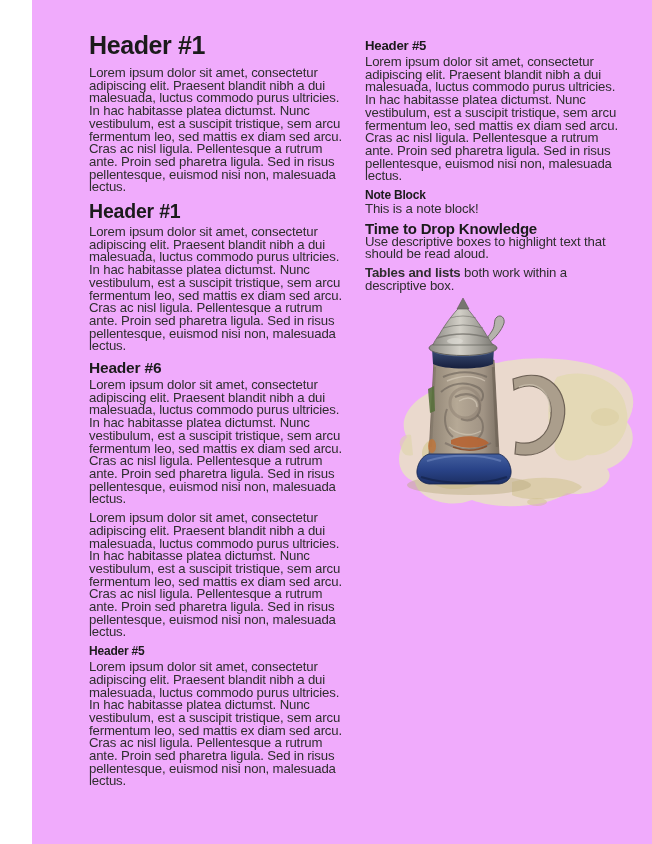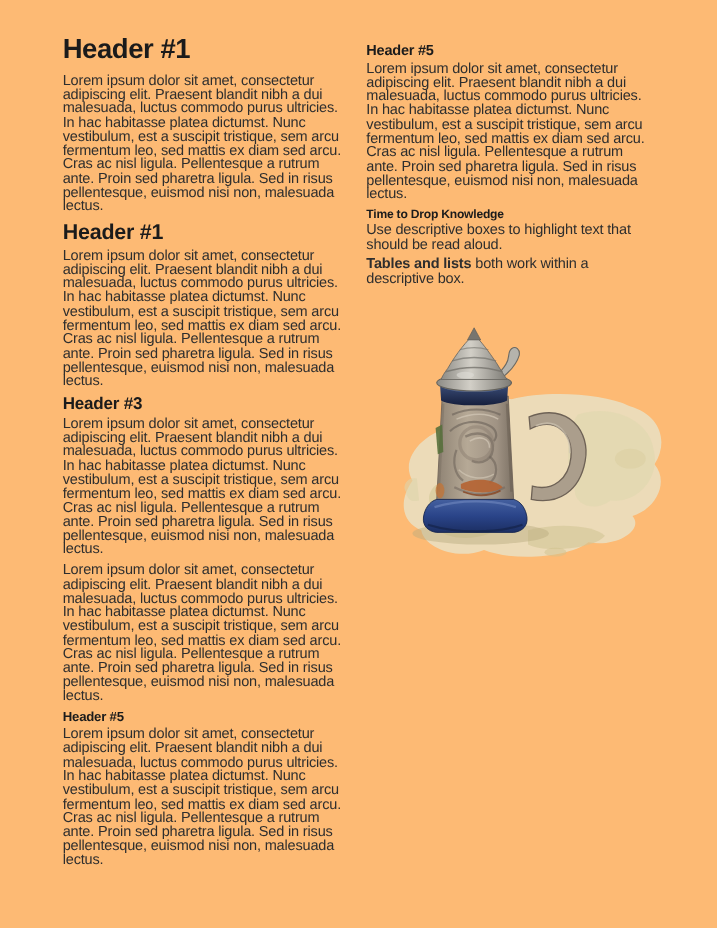--- a/index.html
+++ b/index.html
@@ -1,32 +1,32 @@
 <!DOCTYPE html>
 <html><head>
 <meta charset="utf-8">
 <style>
   html,body{margin:0;padding:0;}
   body{
     width:652px;height:844px;position:relative;background:#ffffff;
     font-family:"Liberation Sans",sans-serif;color:#2e2e2e;overflow:hidden;
   }
-  .page{position:absolute;inset:0;background:#fdba74;}
+  .page{position:absolute;inset:0;background:#f0abfc;margin-left:32px;}
   .col{position:absolute;top:31px;}
   .col-left{left:57px;width:262px;}
   .col-right{left:333px;width:260px;top:38px;}
   p.body-text{font-size:13.2px;line-height:12.7px;margin:0 0 6px;letter-spacing:-0.15px;}
   .hd{font-weight:bold;color:#1b1b1b;letter-spacing:-0.2px;}
   .h1{font-size:25px;line-height:29px;margin:0 0 7px;letter-spacing:-0.4px;}
   .h2{font-size:19.5px;line-height:22px;margin:0 0 4px;}
   .h3{font-size:15.5px;line-height:17px;margin:0 0 3px;}
   .h4{font-size:13.5px;line-height:15px;margin:0 0 2px;}
   .h5{font-size:12px;line-height:13px;margin:1px 0 3px;}
   .h5r{font-size:13.2px;line-height:15px;margin:0 0 3px;}
-  .h6{font-size:11px;line-height:13px;margin:2px 0 1px;}
+  .h6{font-size:15px;line-height:13px;margin:2px 0 1px;}
   .note-title{font-size:12px;line-height:13px;margin:1px 0 1px;}
   .note-text{margin:0 0 1px;}
   .kn-para{margin:0 0 1px;}
   .figure{position:absolute;left:345px;top:297px;width:288px;height:220px;margin:0;}
   .figure svg{display:block;}
 </style>
 </head>
 <body>
 
 <div class="page">
@@ -34,36 +34,40 @@
   <div class="col col-left">
     <div>
       <div class="hd h1">Header #1</div>
       <p class="body-text">Lorem ipsum dolor sit amet, consectetur adipiscing elit. Praesent blandit nibh a dui malesuada, luctus commodo purus ultricies. In hac habitasse platea dictumst. Nunc vestibulum, est a suscipit tristique, sem arcu fermentum leo, sed mattis ex diam sed arcu. Cras ac nisl ligula. Pellentesque a rutrum ante. Proin sed pharetra ligula. Sed in risus pellentesque, euismod nisi non, malesuada lectus.</p>
     </div>
     <div>
       <div class="hd h2">Header #1</div>
       <p class="body-text">Lorem ipsum dolor sit amet, consectetur adipiscing elit. Praesent blandit nibh a dui malesuada, luctus commodo purus ultricies. In hac habitasse platea dictumst. Nunc vestibulum, est a suscipit tristique, sem arcu fermentum leo, sed mattis ex diam sed arcu. Cras ac nisl ligula. Pellentesque a rutrum ante. Proin sed pharetra ligula. Sed in risus pellentesque, euismod nisi non, malesuada lectus.</p>
     </div>
     <div>
-      <div class="hd h3">Header #3</div>
+      <div class="hd h3">Header #6</div>
       <p class="body-text">Lorem ipsum dolor sit amet, consectetur adipiscing elit. Praesent blandit nibh a dui malesuada, luctus commodo purus ultricies. In hac habitasse platea dictumst. Nunc vestibulum, est a suscipit tristique, sem arcu fermentum leo, sed mattis ex diam sed arcu. Cras ac nisl ligula. Pellentesque a rutrum ante. Proin sed pharetra ligula. Sed in risus pellentesque, euismod nisi non, malesuada lectus.</p>
     </div>
     <div>
       <p class="body-text">Lorem ipsum dolor sit amet, consectetur adipiscing elit. Praesent blandit nibh a dui malesuada, luctus commodo purus ultricies. In hac habitasse platea dictumst. Nunc vestibulum, est a suscipit tristique, sem arcu fermentum leo, sed mattis ex diam sed arcu. Cras ac nisl ligula. Pellentesque a rutrum ante. Proin sed pharetra ligula. Sed in risus pellentesque, euismod nisi non, malesuada lectus.</p>
     </div>
     <div>
       <div class="hd h5">Header #5</div>
       <p class="body-text">Lorem ipsum dolor sit amet, consectetur adipiscing elit. Praesent blandit nibh a dui malesuada, luctus commodo purus ultricies. In hac habitasse platea dictumst. Nunc vestibulum, est a suscipit tristique, sem arcu fermentum leo, sed mattis ex diam sed arcu. Cras ac nisl ligula. Pellentesque a rutrum ante. Proin sed pharetra ligula. Sed in risus pellentesque, euismod nisi non, malesuada lectus.</p>
     </div>
   </div>
 
   <div class="col col-right">
     <div>
       <div class="hd h5r">Header #5</div>
       <p class="body-text">Lorem ipsum dolor sit amet, consectetur adipiscing elit. Praesent blandit nibh a dui malesuada, luctus commodo purus ultricies. In hac habitasse platea dictumst. Nunc vestibulum, est a suscipit tristique, sem arcu fermentum leo, sed mattis ex diam sed arcu. Cras ac nisl ligula. Pellentesque a rutrum ante. Proin sed pharetra ligula. Sed in risus pellentesque, euismod nisi non, malesuada lectus.</p>
+    </div>
+    <div>
+      <div class="hd note-title">Note Block</div>
+      <p class="body-text note-text">This is a note block!</p>
     </div>
     <div>
       <div class="hd h6">Time to Drop Knowledge</div>
       <p class="body-text kn-para">Use descriptive boxes to highlight text that should be read aloud.</p>
       <p class="body-text"><strong>Tables and lists</strong><span> both work within a descriptive box.</span></p>
     </div>
   </div>
 
   <figure class="figure" role="img" aria-label="Watercolor illustration of a German beer stein with pewter lid, carved tan body and blue base on a tan wash">
     <svg width="288" height="220" viewBox="0 0 288 220" xmlns="http://www.w3.org/2000/svg">

